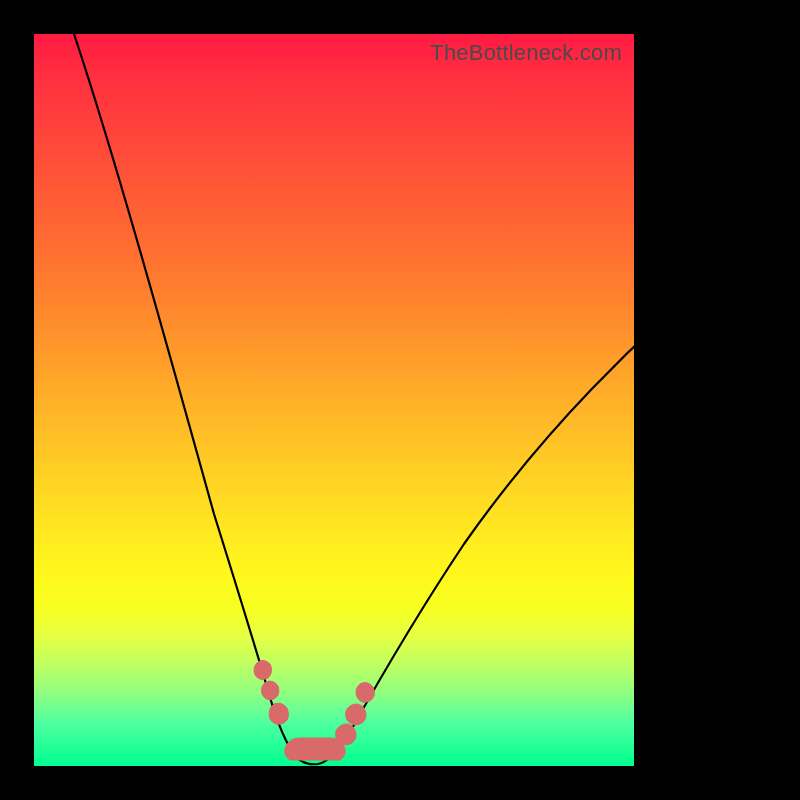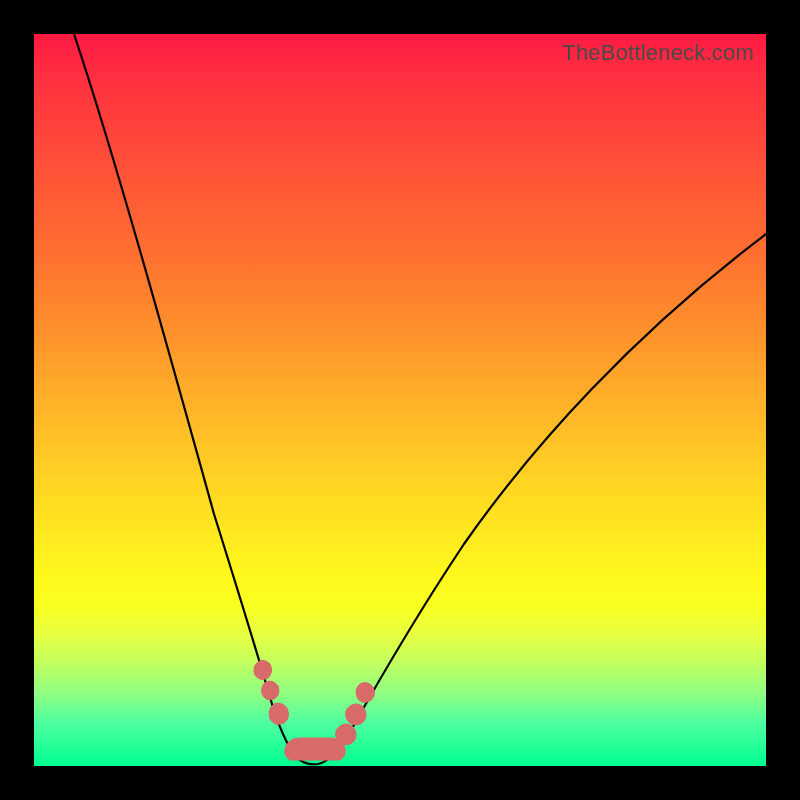--- a/index.html
+++ b/index.html
@@ -14,21 +14,21 @@
   .frame {
     position: relative;
     width: 800px;
     height: 800px;
     background: #000;
   }
   .plot-area {
     position: absolute;
     left: 34px;
     top: 34px;
-    width: 732px;
+    width: 600px;
     height: 732px;
     
     background: linear-gradient(to bottom,
       #ff1a42 0%,
       #ff3040 6%,
       #ff5038 18%,
       #ff7030 30%,
       #ff8f2c 40%,
       #ffb028 50%,
       #ffd024 60%,

